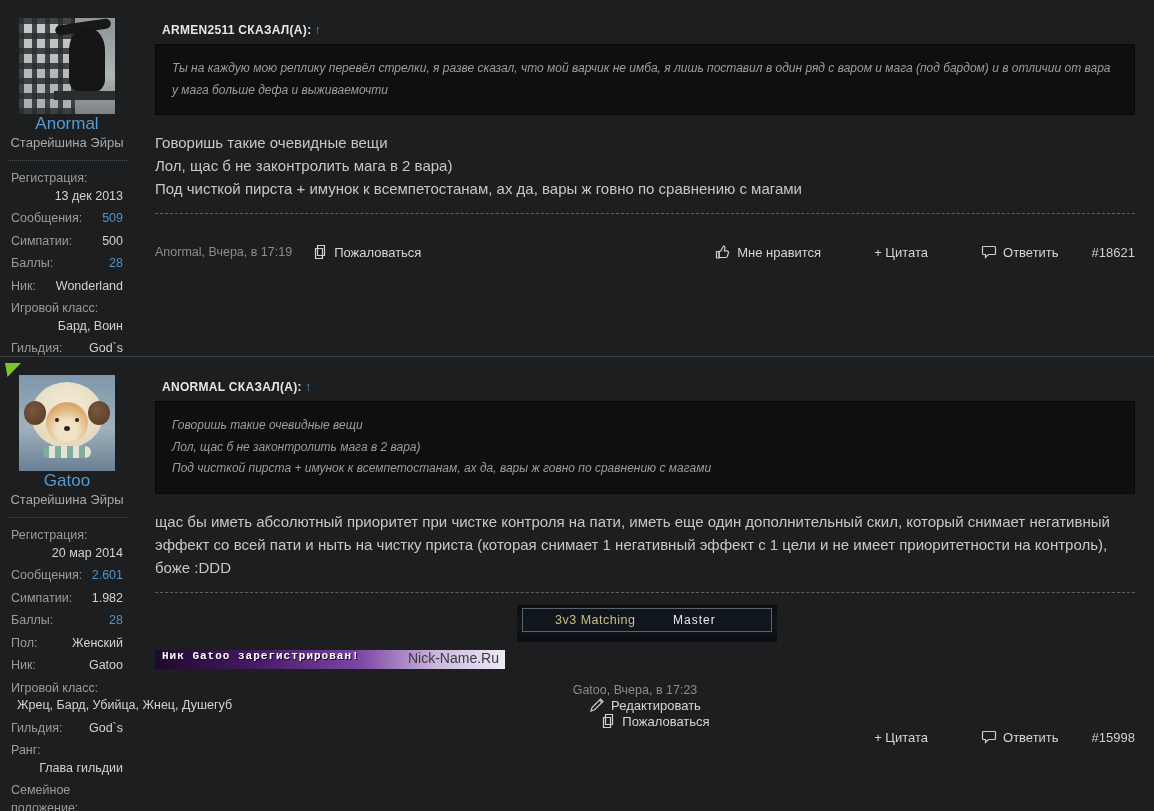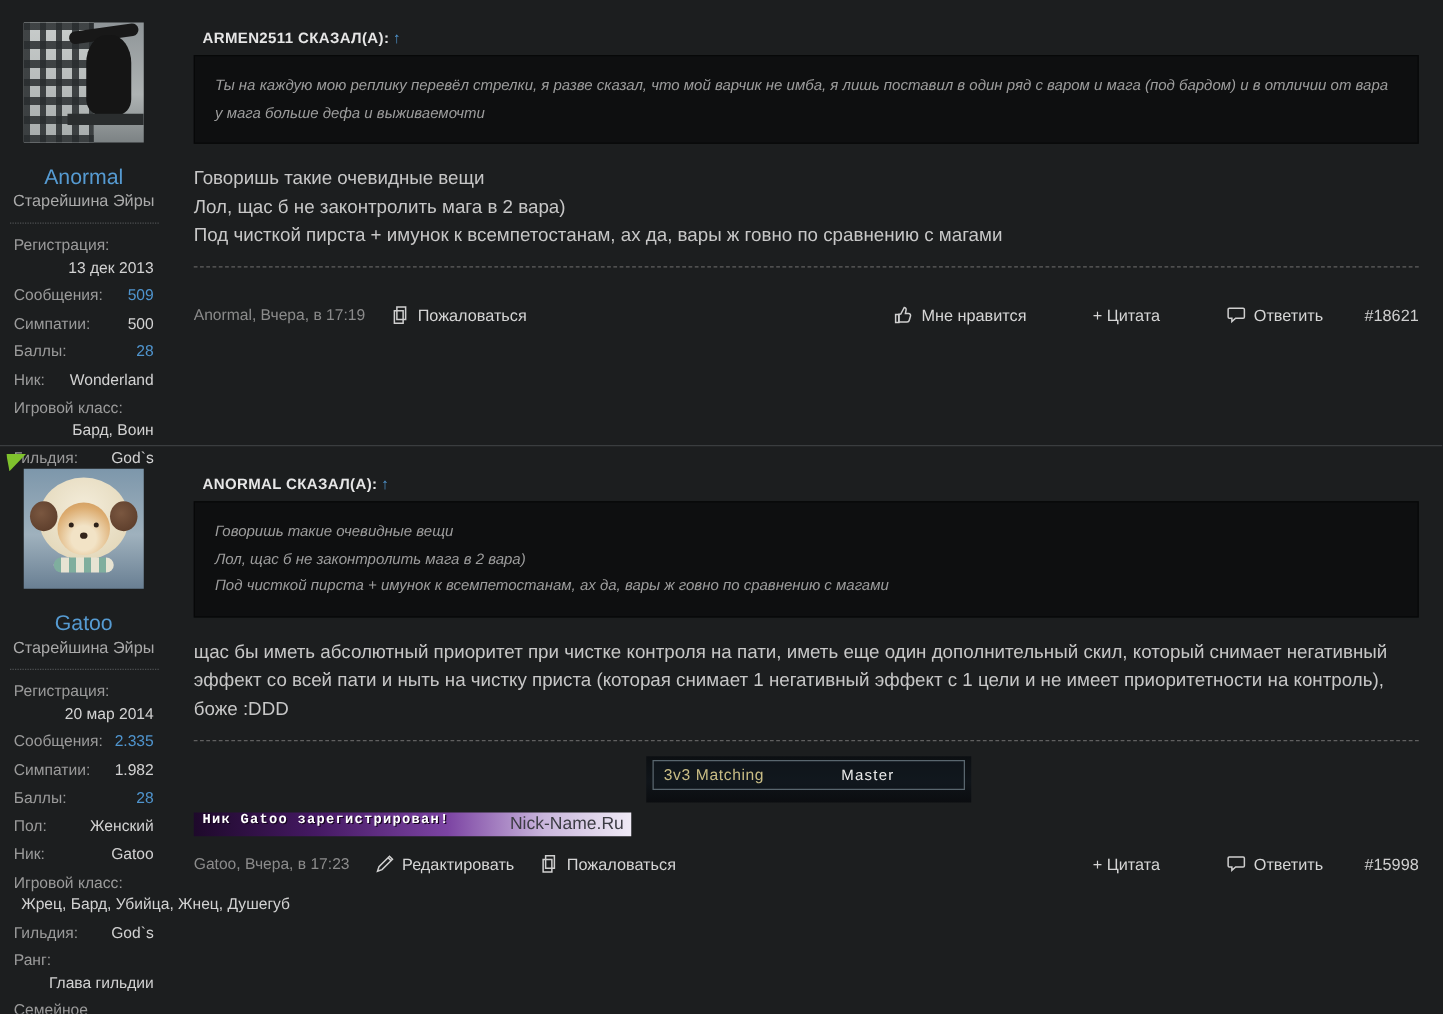--- a/index.html
+++ b/index.html
@@ -33,21 +33,21 @@
       background:radial-gradient(circle at 40% 40%, #7a5740, #553726); }
   .avatar-2 .horn-l { left:5px; } .avatar-2 .horn-r { right:5px; }
   .avatar-2 .face { position:absolute; left:27px; top:27px; width:42px; height:42px; border-radius:50%;
       background:radial-gradient(circle at 50% 68%, #f2e3c6 28%, #dcab6e 70%, #c89257); }
   .avatar-2 .eye { position:absolute; top:16px; width:4px; height:4px; border-radius:50%; background:#2d2119; }
   .avatar-2 .eye.l { left:9px; } .avatar-2 .eye.r { right:9px; }
   .avatar-2 .nose { position:absolute; left:18px; top:24px; width:6px; height:5px; border-radius:50%; background:#33241a; }
   .avatar-2 .scarf { position:absolute; left:24px; bottom:13px; width:48px; height:12px; border-radius:6px;
       background:repeating-linear-gradient(90deg,#7fae9e 0 6px,#e7e3d2 6px 12px); }
   .ucenter { text-align:center; padding-right:14px; }
-  .username { display:inline-block; color:#569bd2; font-size:17px; margin-top:18px; text-decoration:none; cursor:pointer; }
+  .username { display:inline-block; color:#569bd2; font-size:17px; margin-top:0; text-decoration:none; cursor:pointer; }
   .usertitle { color:#a9a9a9; font-size:13px; margin-top:1px; }
   .dotsep { border-bottom:1px dotted #4c4f51; margin:10px 21px 9px 8px; }
   .fields { padding:0 25px 0 11px; }
   .frow { display:flex; flex-wrap:wrap; justify-content:space-between; margin-bottom:5px; line-height:1.4; }
   .flabel { color:#9b9b9b; }
   .fvalue { color:#d2d2d2; text-align:right; flex:1 0 auto; margin-left:6px; }
   .fvalue.link { color:#4f94cd; cursor:pointer; }
   .online-corner { position:absolute; top:6px; left:5px; width:16px; height:14px; background:#7fc22d;
       clip-path:polygon(0 0, 100% 0, 16% 100%); }
 
@@ -66,21 +66,21 @@
   .fbtn + .fbtn { margin-left:20px; }
   .f-right { margin-left:auto; display:inline-flex; align-items:center; gap:33px; }
   .postnum { color:#cfcfcf; cursor:pointer; }
   .icon { width:16px; height:16px; display:inline-block; }
   .icon svg { width:16px; height:16px; stroke:#cfcfcf; fill:none; stroke-width:1.2; }
 
   
   .sig-img { width:260px; height:37px; margin:3px 0 8px 362px; position:relative;
       background:linear-gradient(180deg,#0c0f12 0%,#10151a 55%,#0b0d10 100%); }
   .sig-img .gamerow { position:absolute; left:5px; right:5px; top:3px; height:24px;
-      border:1px solid #59666e; background:rgba(18,26,32,.55); display:flex; align-items:center; }
+      border:1px solid #59666e; background:rgba(18,26,32,.55); display:flex; align-items:center;padding-left:24px; }
   .sig-img .g1 { color:#c9bd85; font-size:12.5px; letter-spacing:.5px; margin-left:8px; }
   .sig-img .g2 { color:#eaeaea; font-size:12px; letter-spacing:1px; position:absolute; left:150px; }
   .sig-line { font-size:14px; color:#b9b9b9; margin:6px 0 7px; }
   .nick-banner { width:350px; height:19px; display:flex; align-items:flex-start; cursor:pointer;
       background:linear-gradient(90deg,#1e092b 0%,#451963 28%,#7c44a3 58%,#c9b6dc 80%,#efeaf5 100%); }
   .nick-banner .nb-left { font-family:"Liberation Mono", monospace; font-size:11px; font-weight:bold;
       color:#ffffff; letter-spacing:1px; padding-left:7px; text-shadow:1px 1px 0 #17041f; white-space:nowrap; }
   .nick-banner .nb-right { margin-left:auto; color:#3c3c44; font-size:14px; padding-right:6px; }
 </style>
 </head>
@@ -195,21 +195,21 @@
       <div class="usertitle">Старейшина Эйры</div>
     </div>
     <div class="dotsep"></div>
     <div class="fields">
       <div class="frow">
           <span class="flabel">Регистрация:</span>
           <span class="fvalue">20 мар 2014</span>
         </div>
       <div class="frow">
           <span class="flabel">Сообщения:</span>
-          <span class="fvalue link">2.335</span>
+          <span class="fvalue link">2.601</span>
         </div>
       <div class="frow">
           <span class="flabel">Симпатии:</span>
           <span class="fvalue">1.982</span>
         </div>
       <div class="frow">
           <span class="flabel">Баллы:</span>
           <span class="fvalue link">28</span>
         </div>
       <div class="frow">
@@ -254,21 +254,21 @@
     <div class="sig-img">
       <div class="gamerow">
         <span class="g1">3v3 Matching</span>
         <span class="g2">Master</span>
       </div>
     </div>
     <div class="nick-banner">
       <span class="nb-left">Ник Gatoo зарегистрирован!</span>
       <span class="nb-right">Nick-Name.Ru</span>
     </div>
-    <div class="footer" style="margin-top:14px;">
+    <div class="footer" style="margin-top:14px;flex-direction:column;">
       <span class="meta">Gatoo, Вчера, в 17:23</span>
       <span class="fbtn">
         <span class="icon"><svg viewBox="0 0 16 16">
               <path d="M2 14l1.2-3.7L11.6 2l2.4 2.4-8.4 8.3z"></path>
               <path d="M10.5 3.2l2.3 2.3"></path>
             </svg></span>
         <span>Редактировать</span>
       </span>
       <span class="fbtn">
         <span class="icon"><svg viewBox="0 0 16 16">

